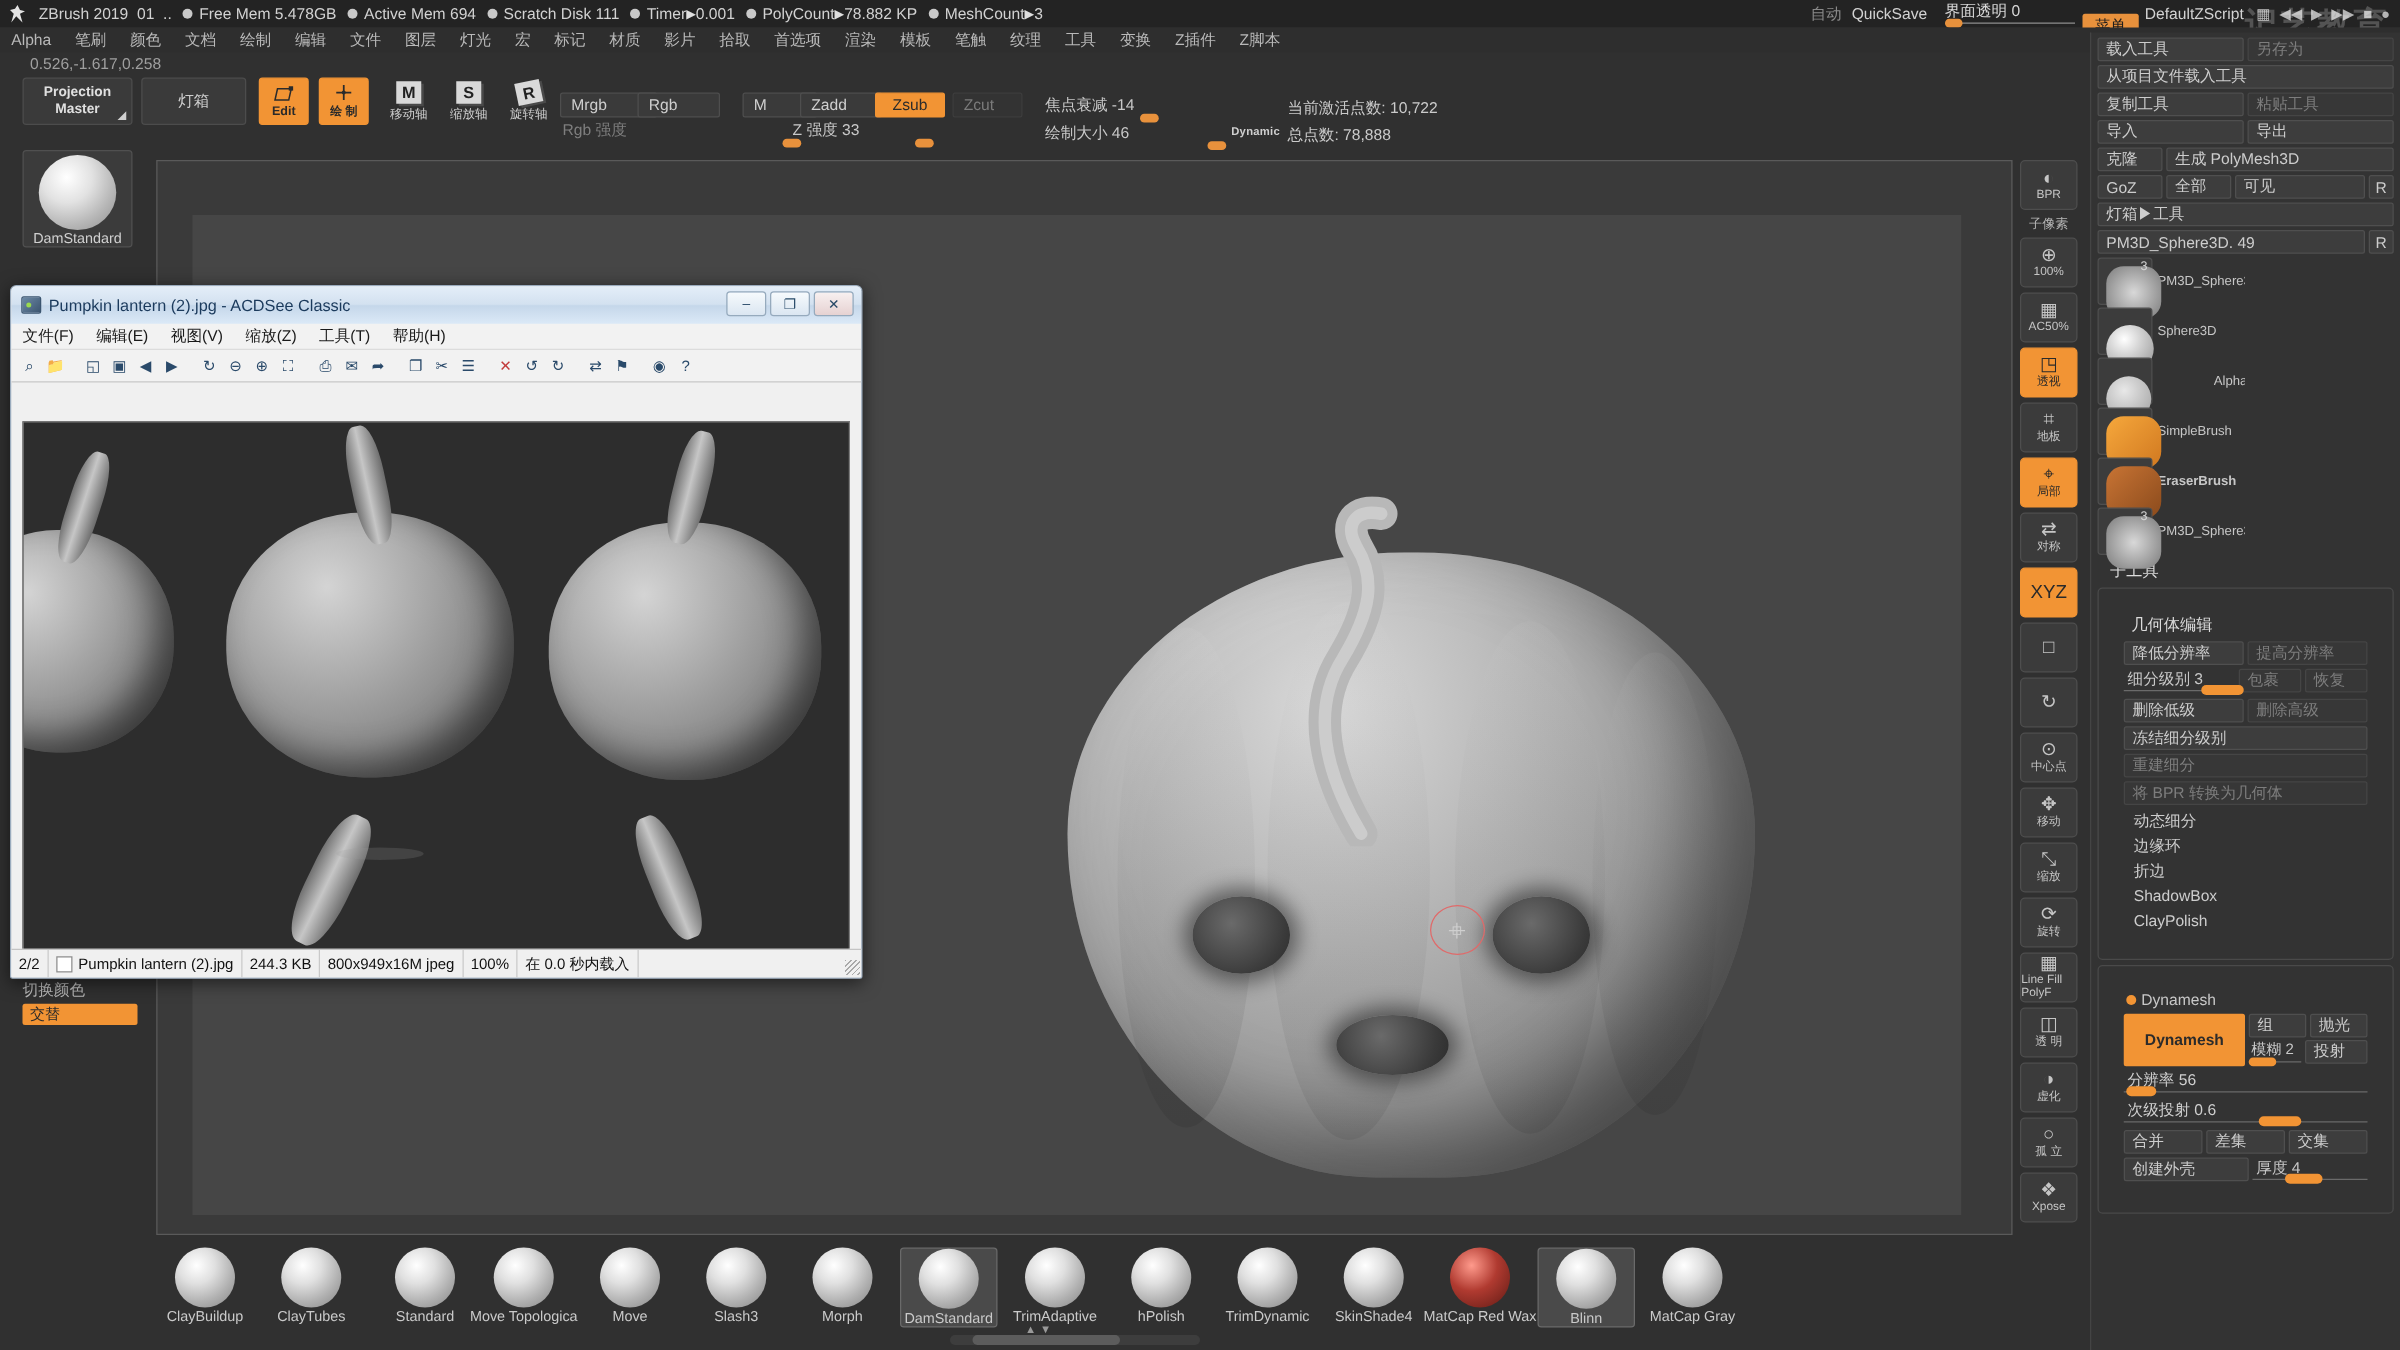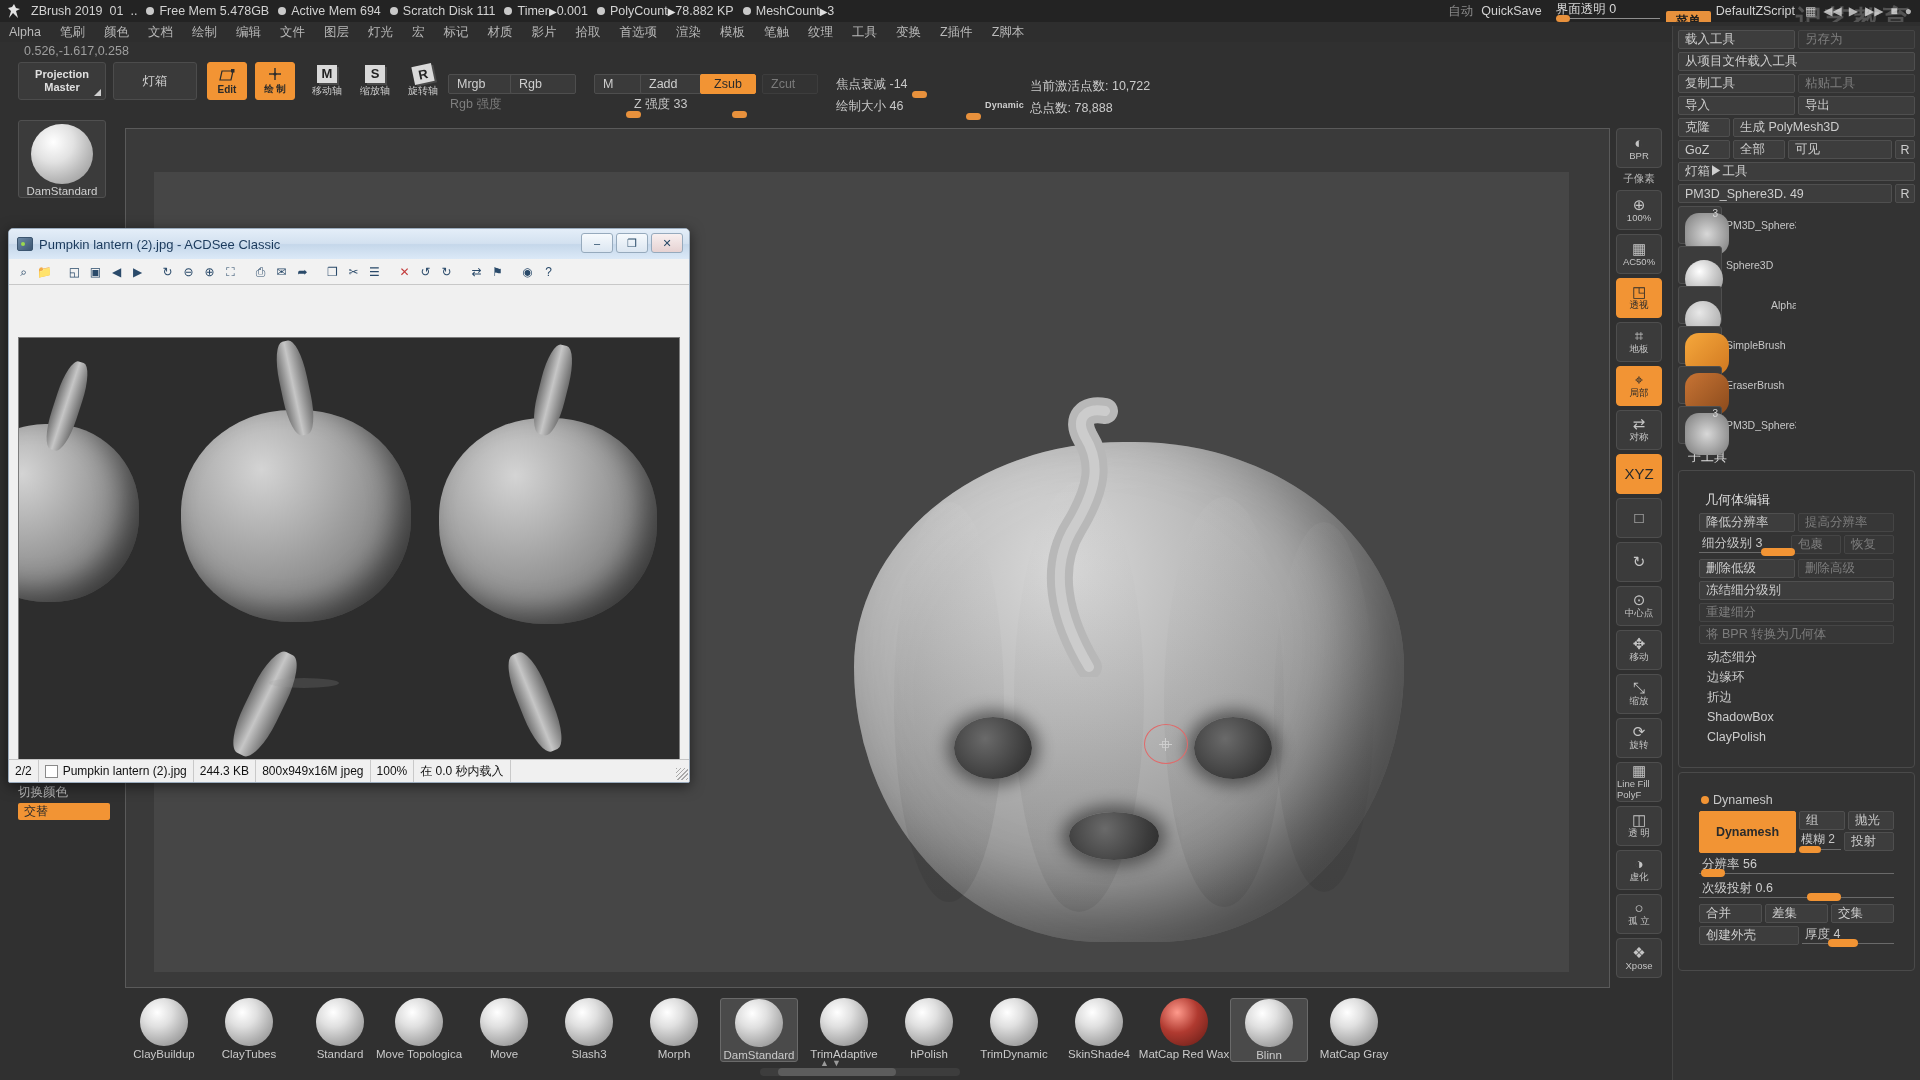--- a/index.html
+++ b/index.html
@@ -14,21 +14,21 @@
   .tb-item { margin-left:7px; white-space:nowrap; }
   .tb-dot { display:inline-block; width:8px; height:8px; border-radius:50%; background:#c9c9c9; margin:0 5px 0 9px; vertical-align:middle;}
   .tb-arrow { color:#e0e0e0; font-size:10px; }
   .tb-right { position:absolute; right:0; top:0; height:22px; display:flex; align-items:center; }
   .tb-auto { color:#8a8a8a; font-size:12.5px; margin-right:8px;}
   .tb-qs { color:#d2d2d2; font-size:12.5px; margin-right:14px;}
   .tb-slider-wrap { position:relative; width:104px; height:22px; margin-right:6px;}
   .tb-slider-label { position:absolute; left:0; top:1px; font-size:12.5px; color:#d8d8d8; white-space:nowrap;}
   .tb-slider-track { position:absolute; left:0; bottom:3px; width:104px; height:1px; background:#8e8e8e;}
   .tb-slider-knob { position:absolute; left:0px; bottom:0px; width:14px; height:7px; border-radius:4px; background:#e8913c;}
-  .menu-btn { background:#e8913c; color:#1d1d1d; font-size:12.5px; padding:2px 10px; border-radius:2px; margin-right:5px; font-weight:bold;margin-top:20px;}
+  .menu-btn { background:#e8913c; color:#1d1d1d; font-size:12.5px; padding:2px 10px; border-radius:2px; margin-right:5px; font-weight:normal;margin-top:20px;}
   .tb-zs { font-size:12.5px; color:#d2d2d2; margin-right:10px;}
   .tb-icons { display:flex; align-items:center; gap:7px; margin-right:8px; color:#b5b5b5; font-size:12px;}
 
   
   .menubar { position:absolute; left:0; top:22px; width:1920px; height:20px;
     background:#2e2e2e; display:flex; align-items:center; font-size:12.5px; color:#b9b9b9;}
   .menubar .mi { padding:1px 9px; margin-right:1px; cursor:default; }
 
   
   .coordline { position:absolute; left:24px; top:44px; font-size:12.5px; color:#9f9f9f;}
@@ -502,21 +502,21 @@
             <div style="position:absolute;left:6px;top:6px;width:44px;height:42px;border-radius:14px;background:radial-gradient(circle at 40% 32%, #e8e8e8, #9c9c9c);border-radius:50%;width:36px;height:36px;margin:8px auto;"></div>
           </div>
           <div class="st-name" style="flex: 1 1 0%; text-align: left; margin-top: 0px; margin-left: 45px;">AlphaBrush</div>
         </div>
         <div class="st-cell" style="width: 118px; display: flex; align-items: center; gap: 4px;">
           <div class="st-thumb" style="width: 44px; height: 38px;">
             <div style="position:absolute;left:6px;top:6px;width:44px;height:42px;border-radius:14px;background:linear-gradient(135deg,#f6a83c,#d07820);"></div>
           </div>
           <div class="st-name" style="flex: 1 1 0%; text-align: left; margin-top: 0px;">SimpleBrush</div>
         </div>
-        <div class="st-cell" style="width: 118px; display: flex; align-items: center; gap: 4px;">
+        <div class="st-cell" style="width: 118px; display: flex; align-items: center; gap: 4px; font-weight: bold;">
           <div class="st-thumb" style="width: 44px; height: 38px;">
             <div style="position:absolute;left:6px;top:6px;width:44px;height:42px;border-radius:14px;background:linear-gradient(135deg,#c87434,#8a4a1c);"></div>
           </div>
           <div class="st-name" style="flex: 1 1 0%; text-align: left; margin-top: 0px;">EraserBrush</div>
         </div>
         <div class="st-cell" style="width: 118px; display: flex; align-items: center; gap: 4px;">
           <div class="st-thumb" style="width: 44px; height: 38px;">
             <div style="position:absolute;left:6px;top:6px;width:44px;height:42px;border-radius:14px;background:radial-gradient(circle at 50% 50%, #d8d8d8, #7a7a7a);"></div>
             <span class="st-badge">3</span>
           </div>
@@ -611,20 +611,28 @@
   <div class="acd">
     <div class="acd-title">
       <span class="acd-ic"></span>
       <span>Pumpkin lantern (2).jpg - ACDSee Classic</span>
       <span class="acd-wbtns">
         <span class="acd-wb">–</span>
         <span class="acd-wb">❐</span>
         <span class="acd-wb close">✕</span>
       </span>
     </div>
+    <div class="acd-menu" id="acdmenu">
+        <span>文件(F)</span>
+        <span>编辑(E)</span>
+        <span>视图(V)</span>
+        <span>缩放(Z)</span>
+        <span>工具(T)</span>
+        <span>帮助(H)</span>
+      </div>
     <div class="acd-tools" id="acdtools">
         <span class="atool">⌕</span>
         <span class="atool">📁</span>
         <span class="atool sep">|</span>
         <span class="atool">◱</span>
         <span class="atool">▣</span>
         <span class="atool">◀</span>
         <span class="atool">▶</span>
         <span class="atool sep">|</span>
         <span class="atool">↻</span>

